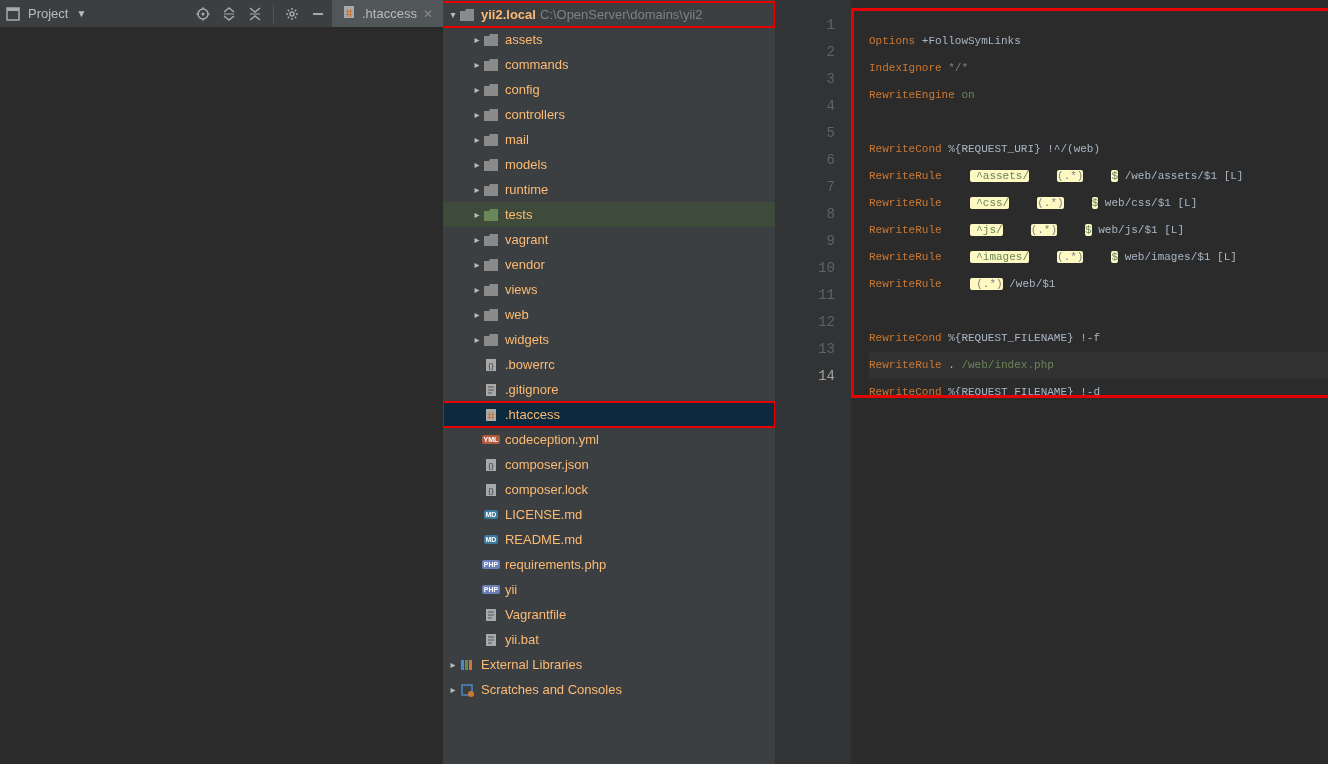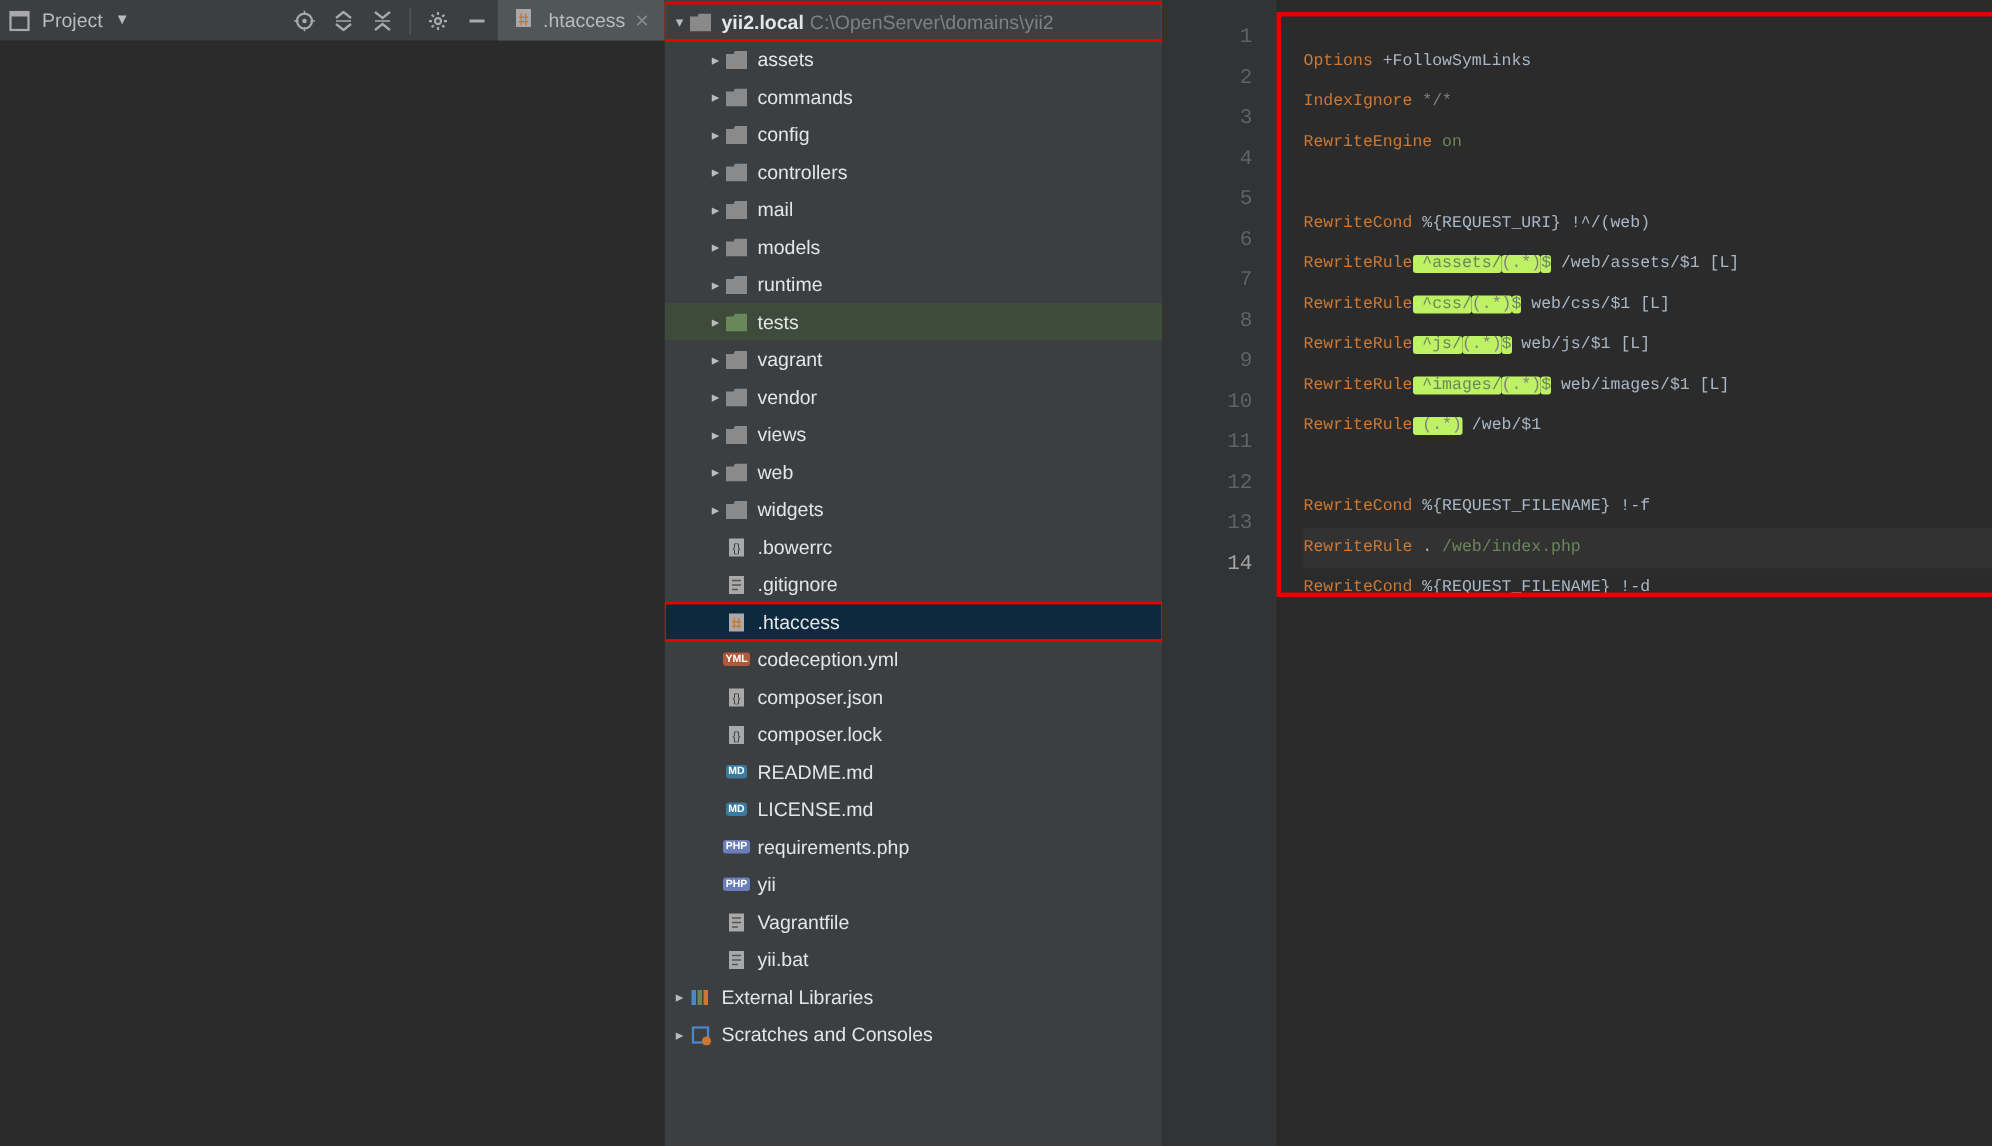--- a/index.html
+++ b/index.html
@@ -138,21 +138,21 @@
     align-items:center;
     justify-content:center;
   }
   .folder-gray {
     fill: #8a8a8a;
   }
   .folder-green {
     fill: #6a8759;
   }
   .label {
-    color: #e5e5e5;
+    color: #fdba74;
   }
   .label-dim {
     color: #808080;
     margin-left:4px;
   }
   .red-box {
     outline: 2px solid #e60000;
     outline-offset: -1px;
   }
   .file-badge {
@@ -193,22 +193,23 @@
     position: relative;
     padding-left: 18px;
   }
   .code-line {
     white-space: pre;
   }
   .tok-orange { color: #cc7832; }
   .tok-gray   { color: #808080; }
   .tok-green  { color: #6a8759; }
   .tok-regex-bg {
-    background: #bef264;
+    background: #fef9c3;
     border-radius:2px;
+    margin-left:28px;
   }
   .caret-line {
     background: #323232;
   }
   .red-code-box {
     position: absolute;
     border: 3px solid #e60000;
     left: 0px;
     top: 8px;
     width: 476px;
@@ -486,27 +487,27 @@
               <rect x="2" y="1" width="10" height="12" fill="#a9a9a9"></rect>
               <text x="7" y="10" font-size="8" text-anchor="middle" fill="#3c3f41">{}</text>
             </svg>
           </span>
           <span class="label">composer.lock</span>
         </div>
       <div class="tree-row" style="padding-left:40px;">
           <span class="node-icon">
             <span class="file-badge" style="background:#3b7a9e">MD</span>
           </span>
+          <span class="label">LICENSE.md</span>
+        </div>
+      <div class="tree-row" style="padding-left:40px;">
+          <span class="node-icon">
+            <span class="file-badge" style="background:#3b7a9e">MD</span>
+          </span>
           <span class="label">README.md</span>
-        </div>
-      <div class="tree-row" style="padding-left:40px;">
-          <span class="node-icon">
-            <span class="file-badge" style="background:#3b7a9e">MD</span>
-          </span>
-          <span class="label">LICENSE.md</span>
         </div>
       <div class="tree-row" style="padding-left:40px;">
           <span class="node-icon">
             <span class="file-badge" style="background:#6c7eb7">PHP</span>
           </span>
           <span class="label">requirements.php</span>
         </div>
       <div class="tree-row" style="padding-left:40px;">
           <span class="node-icon">
             <span class="file-badge" style="background:#6c7eb7">PHP</span>

